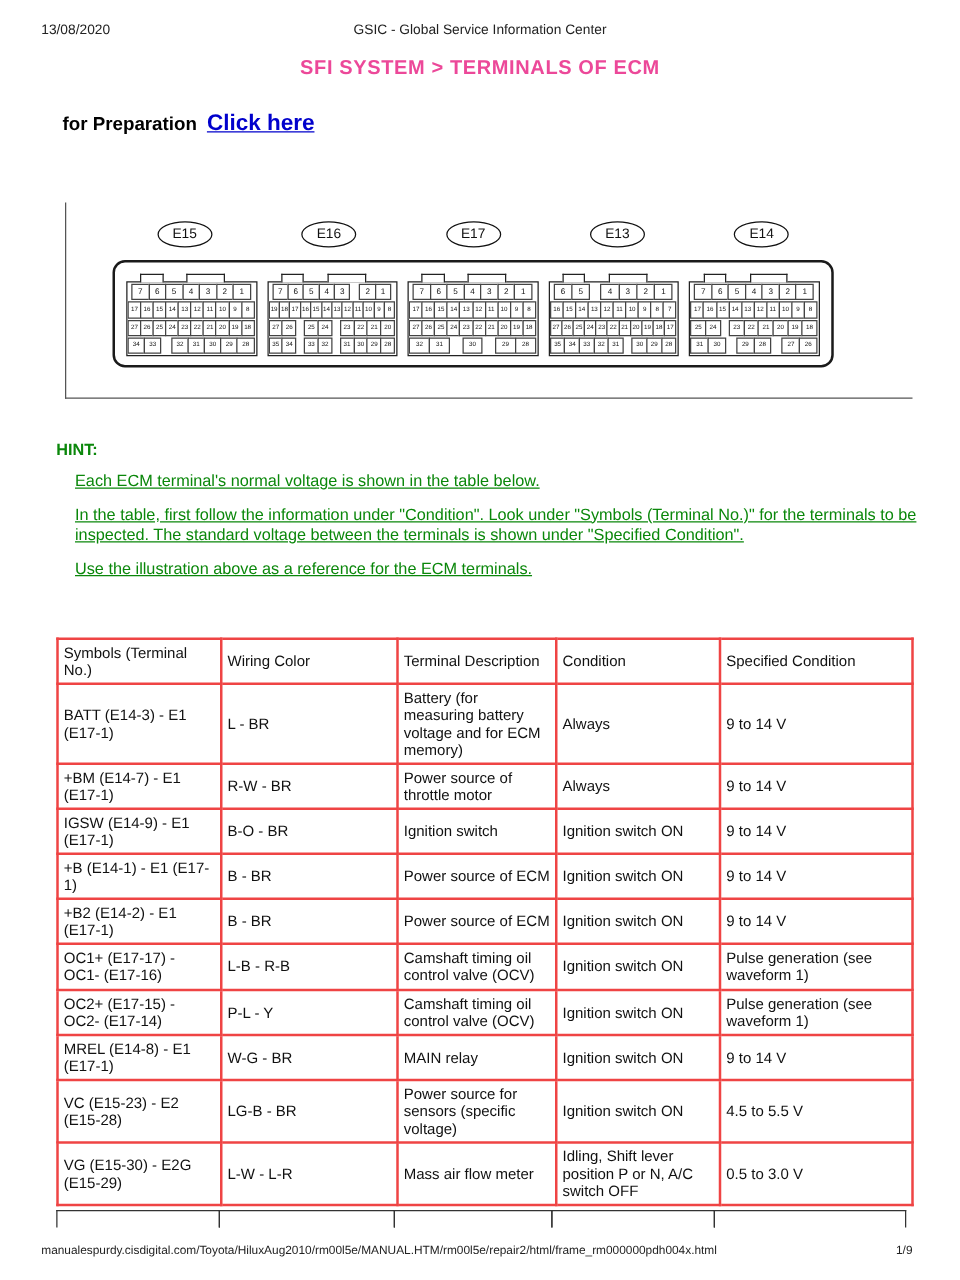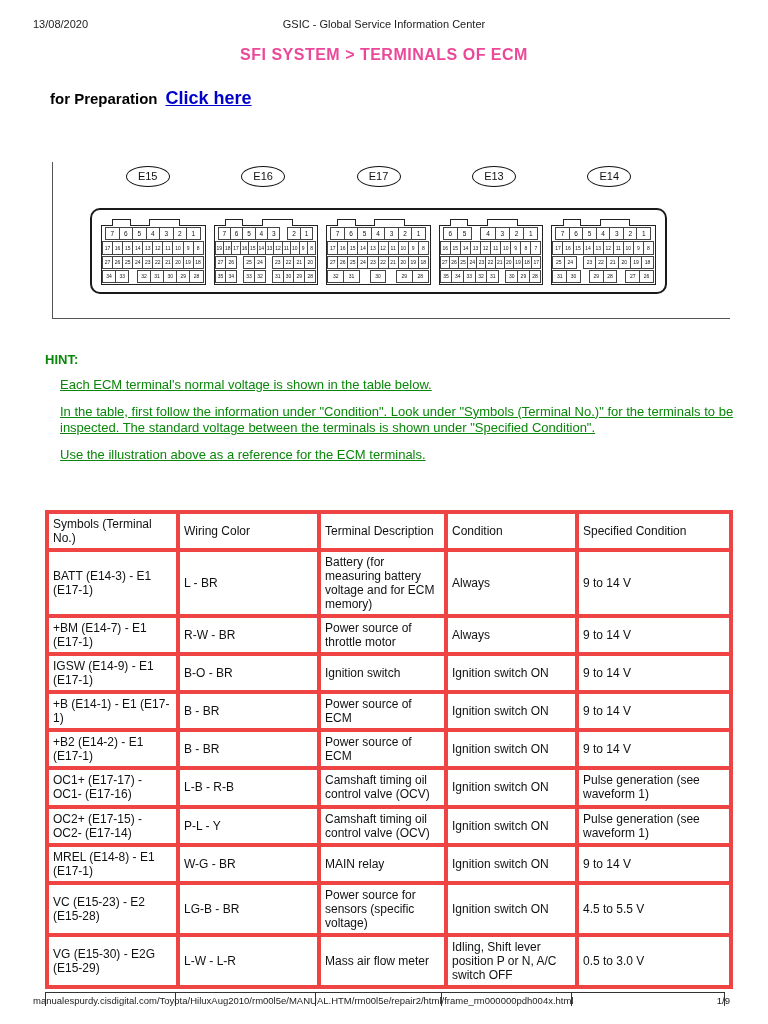--- a/index.html
+++ b/index.html
@@ -14,21 +14,21 @@
   .page-title { position:absolute; left:0; top:42px; width:100%; text-align:center;
     font-size:16px; font-weight:bold; color:#ec4899; letter-spacing:.5px; }
 
   .prep-line { position:absolute; left:50px; top:84px; font-size:15px; font-weight:bold; color:#000; }
   .prep-line a { color:#0000cc; font-size:18px; font-weight:bold; text-decoration:underline; margin-left:8px; cursor:pointer; }
 
   
   .fig-frame { position:absolute; left:52px; top:158px; width:678px; height:157px;
     border-left:1px solid #555; border-bottom:1px solid #555; }
 
-  .labels-row { position:absolute; left:90px; top:162px; width:577px; display:flex; }
+  .labels-row { position:absolute; left:90px; top:173px; width:577px; display:flex; }
   .label-slot { flex:1; display:flex; justify-content:center; }
   .conn-label { width:44px; height:21px; border:1px solid #111; border-radius:50%;
     font-size:11px; line-height:19px; text-align:center; background:#fff; }
 
   .conn-body { position:absolute; left:90px; top:204px; width:577px; height:86px;
     border:2px solid #1a1a1a; border-radius:10px; display:flex; align-items:flex-end;
     padding:0 9px 7px 9px; gap:8px; background:#fff; }
   .conn-block { flex:1; position:relative; border:1px solid #222; height:60px;
     padding:1px; display:flex; flex-direction:column; gap:1px; background:#fff; }
   .tab-a, .tab-b { position:absolute; top:-7px; height:7px; border:1px solid #222; border-bottom:none; background:#fff; }
@@ -45,21 +45,21 @@
   
   .hint { position:absolute; left:45px; top:348px; width:695px; color:#0a870a; }
   .hint-title { font-size:13px; font-weight:bold; }
   .hint p { margin:10px 0 0 15px; font-size:13px; line-height:1.28;text-decoration:underline; }
 
   
   .tbl-wrap { position:absolute; left:45px; top:506px; width:684px; }
   table.spec { border-collapse:collapse; width:684px; table-layout:fixed; font-size:12px; }
   table.spec col.c1{width:131px} table.spec col.c2{width:141px} table.spec col.c3{width:127px}
   table.spec col.c4{width:131px} table.spec col.c5{width:154px}
-  table.spec th, table.spec td { border:4px solid #ef4444; padding:3px 4px; text-align:left;
+  table.spec th, table.spec td { border:2px solid #ef4444; padding:3px 4px; text-align:left;
     vertical-align:middle; font-weight:normal; line-height:1.17; word-wrap:break-word; }
   .partial-row { display:flex; margin-top:3px; height:14px; }
   .partial-row .pcell { border:1px solid #333; border-bottom:none; margin-left:-1px; }
   .partial-row .pcell:first-child { margin-left:0; }
 
   
   .ftr-url { position:absolute; left:33px; top:991px; font-size:9.5px; color:#222; }
   .ftr-page { position:absolute; right:38px; top:991px; font-size:9.5px; color:#222; }
 </style>
 </head>

